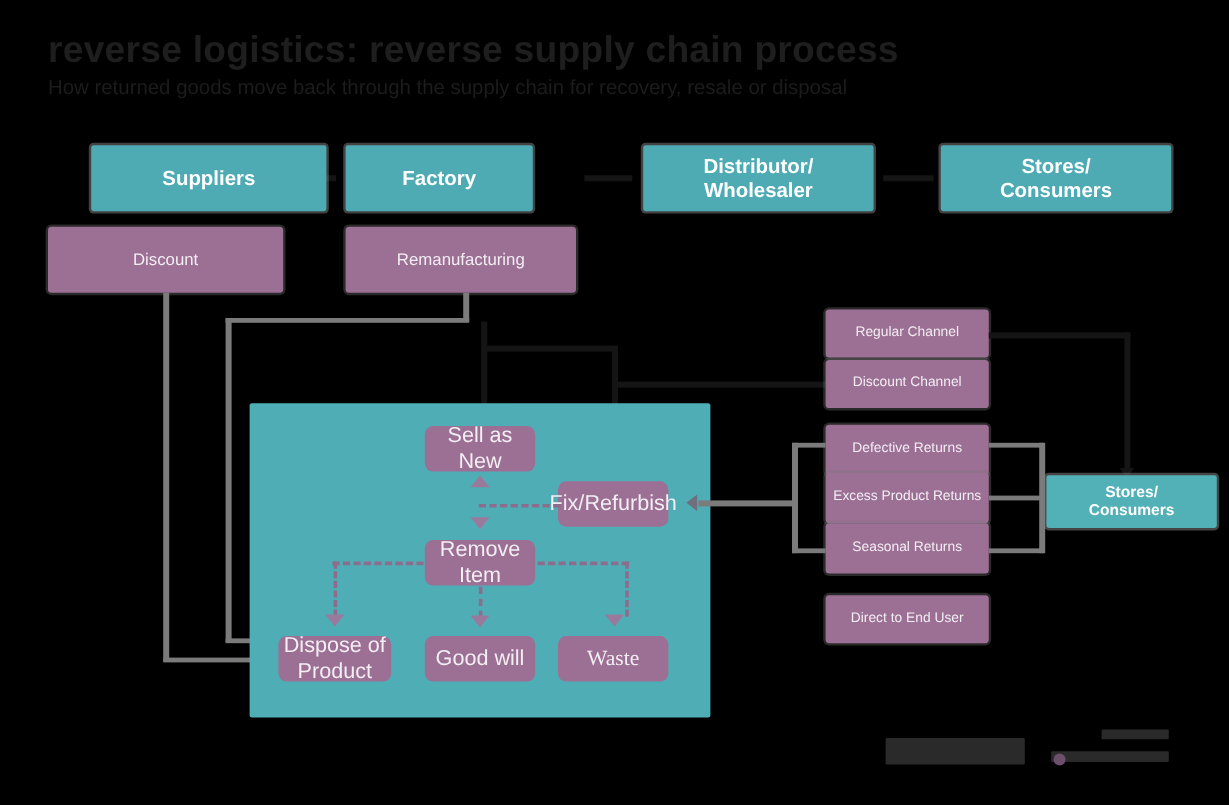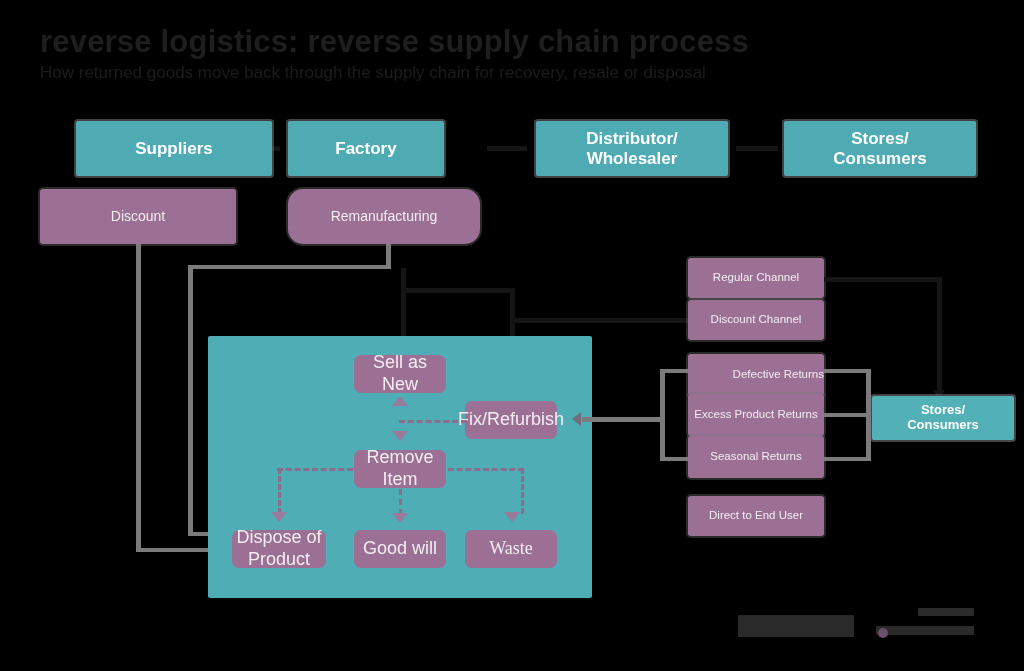--- a/index.html
+++ b/index.html
@@ -99,21 +99,21 @@
 
   <div class="node teal-top" style="left:784px;top:121px;width:192px;height:55px;white-space:pre-line;">
     <span style="white-space:pre-line;">Stores/
 Consumers</span>
   </div>
 
   <div class="node purple" style="left:40px;top:189px;width:196px;height:55px;">
     <span>Discount</span>
   </div>
 
-  <div class="node purple" style="left:288px;top:189px;width:192px;height:55px;border-radius:15px;">
+  <div class="node purple" style="left:288px;top:189px;width:192px;height:55px;">
     <span>Remanufacturing</span>
   </div>
 
   <div class="ln v" style="left:136px;top:244px;width:5px;height:307px;"></div>
   <div class="ln h" style="left:136px;top:548px;width:86px;height:4px;"></div>
 
   <div class="ln v" style="left:386px;top:244px;width:5px;height:24px;"></div>
   <div class="ln h" style="left:188px;top:265px;width:203px;height:4px;"></div>
   <div class="ln v" style="left:188px;top:265px;width:5px;height:270px;"></div>
   <div class="ln h" style="left:188px;top:532px;width:34px;height:4px;"></div>
@@ -168,21 +168,21 @@
   <div class="ahead left" style="left:572px;top:412px;"></div>
   <div class="ln h" style="left:582px;top:417px;width:80px;height:5px;"></div>
 
   <div class="node purple small" style="left:688px;top:258px;width:136px;height:40px;">
     <span>Regular Channel</span>
   </div>
   <div class="node purple small" style="left:688px;top:300px;width:136px;height:40px;">
     <span>Discount Channel</span>
   </div>
 
-  <div class="node purple small" style="left:688px;top:354px;width:136px;height:42px;justify-content:flex-end;">
+  <div class="node purple small" style="left:688px;top:354px;width:136px;height:42px;">
     <span>Defective Returns</span>
   </div>
   <div class="node purple small" style="left:688px;top:394px;width:136px;height:42px;text-align:center;">
     <span>Excess Product Returns</span>
   </div>
   <div class="node purple small" style="left:688px;top:436px;width:136px;height:42px;">
     <span>Seasonal Returns</span>
   </div>
 
   <div class="ln v" style="left:660px;top:369px;width:5px;height:92px;"></div>

